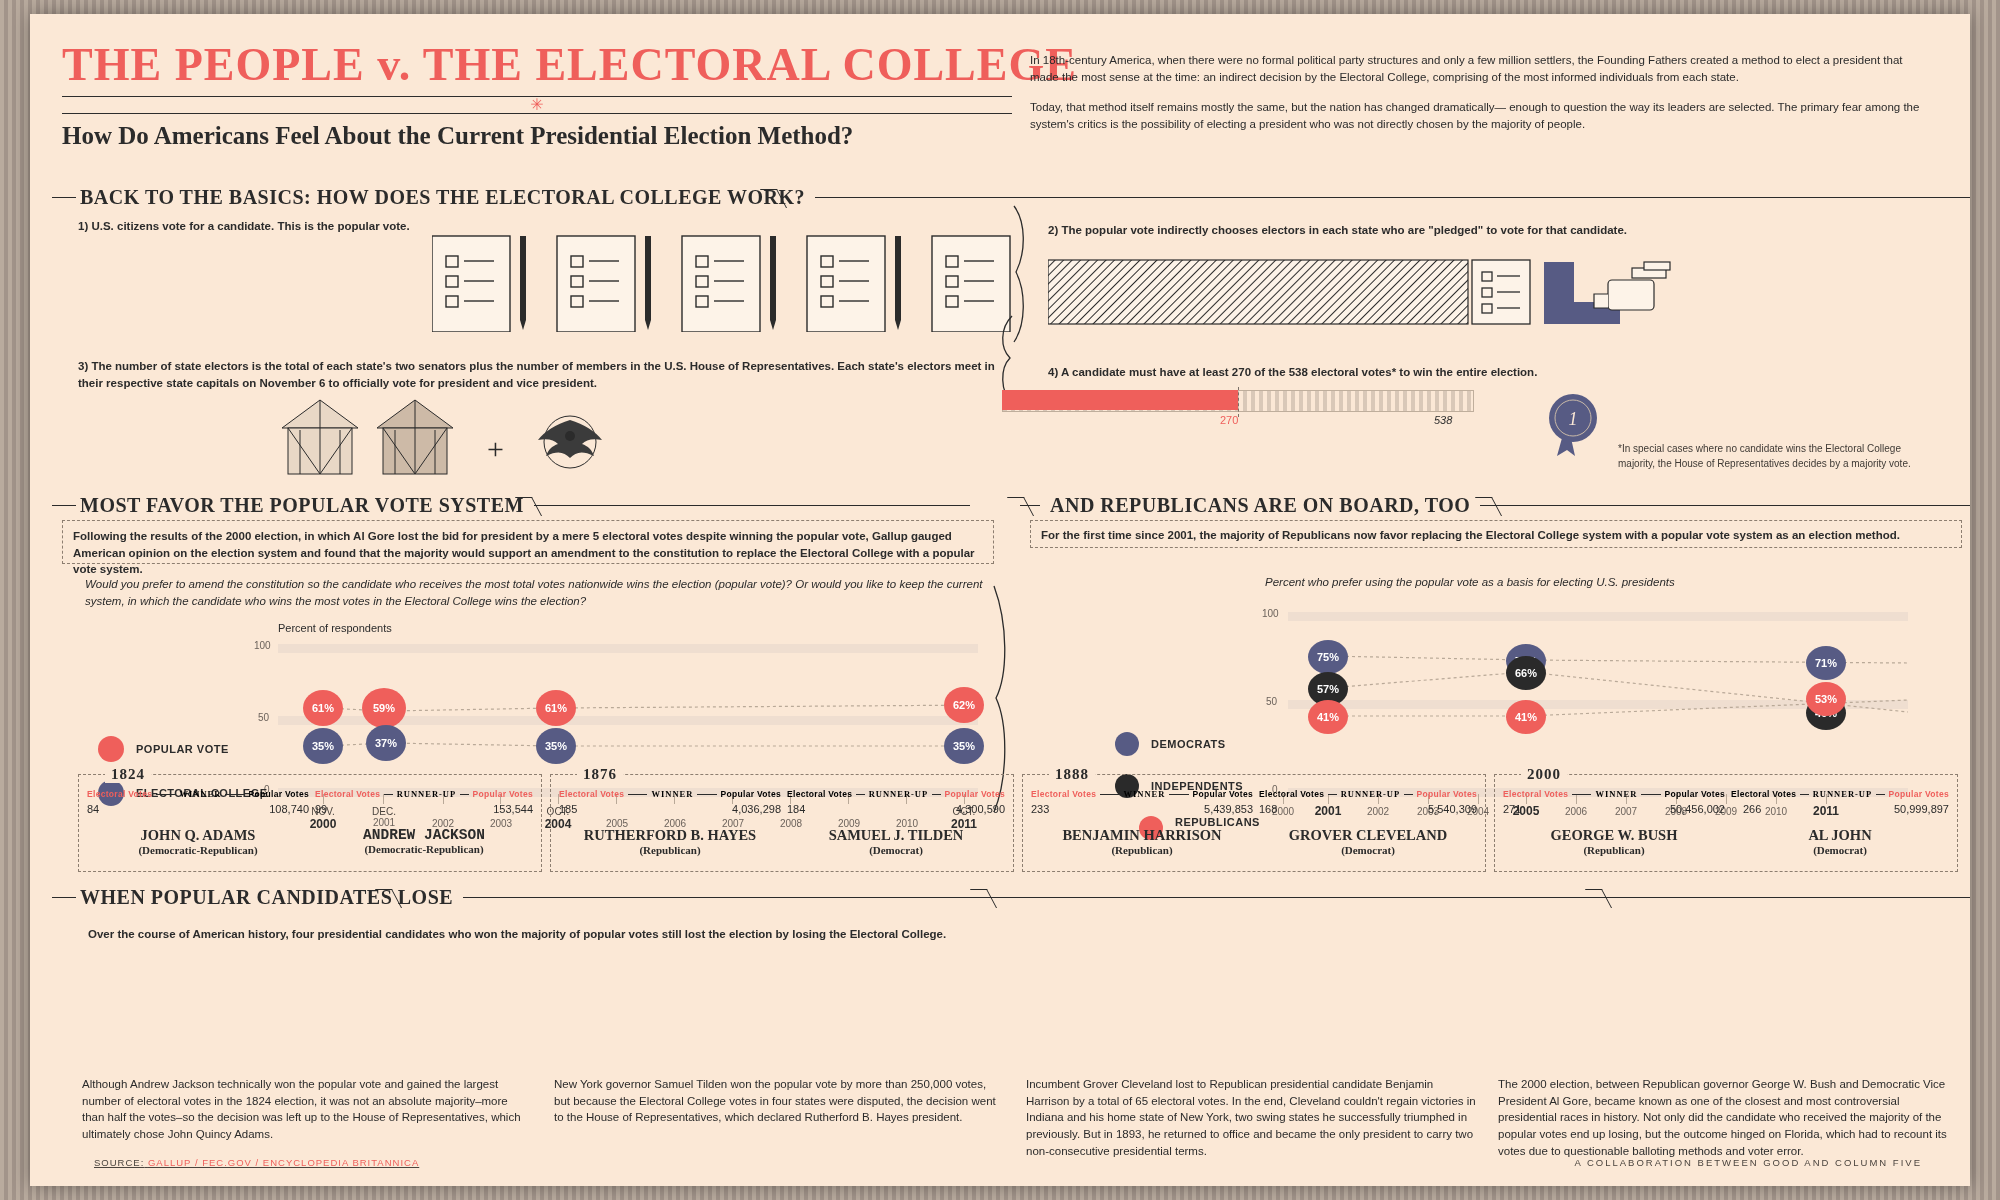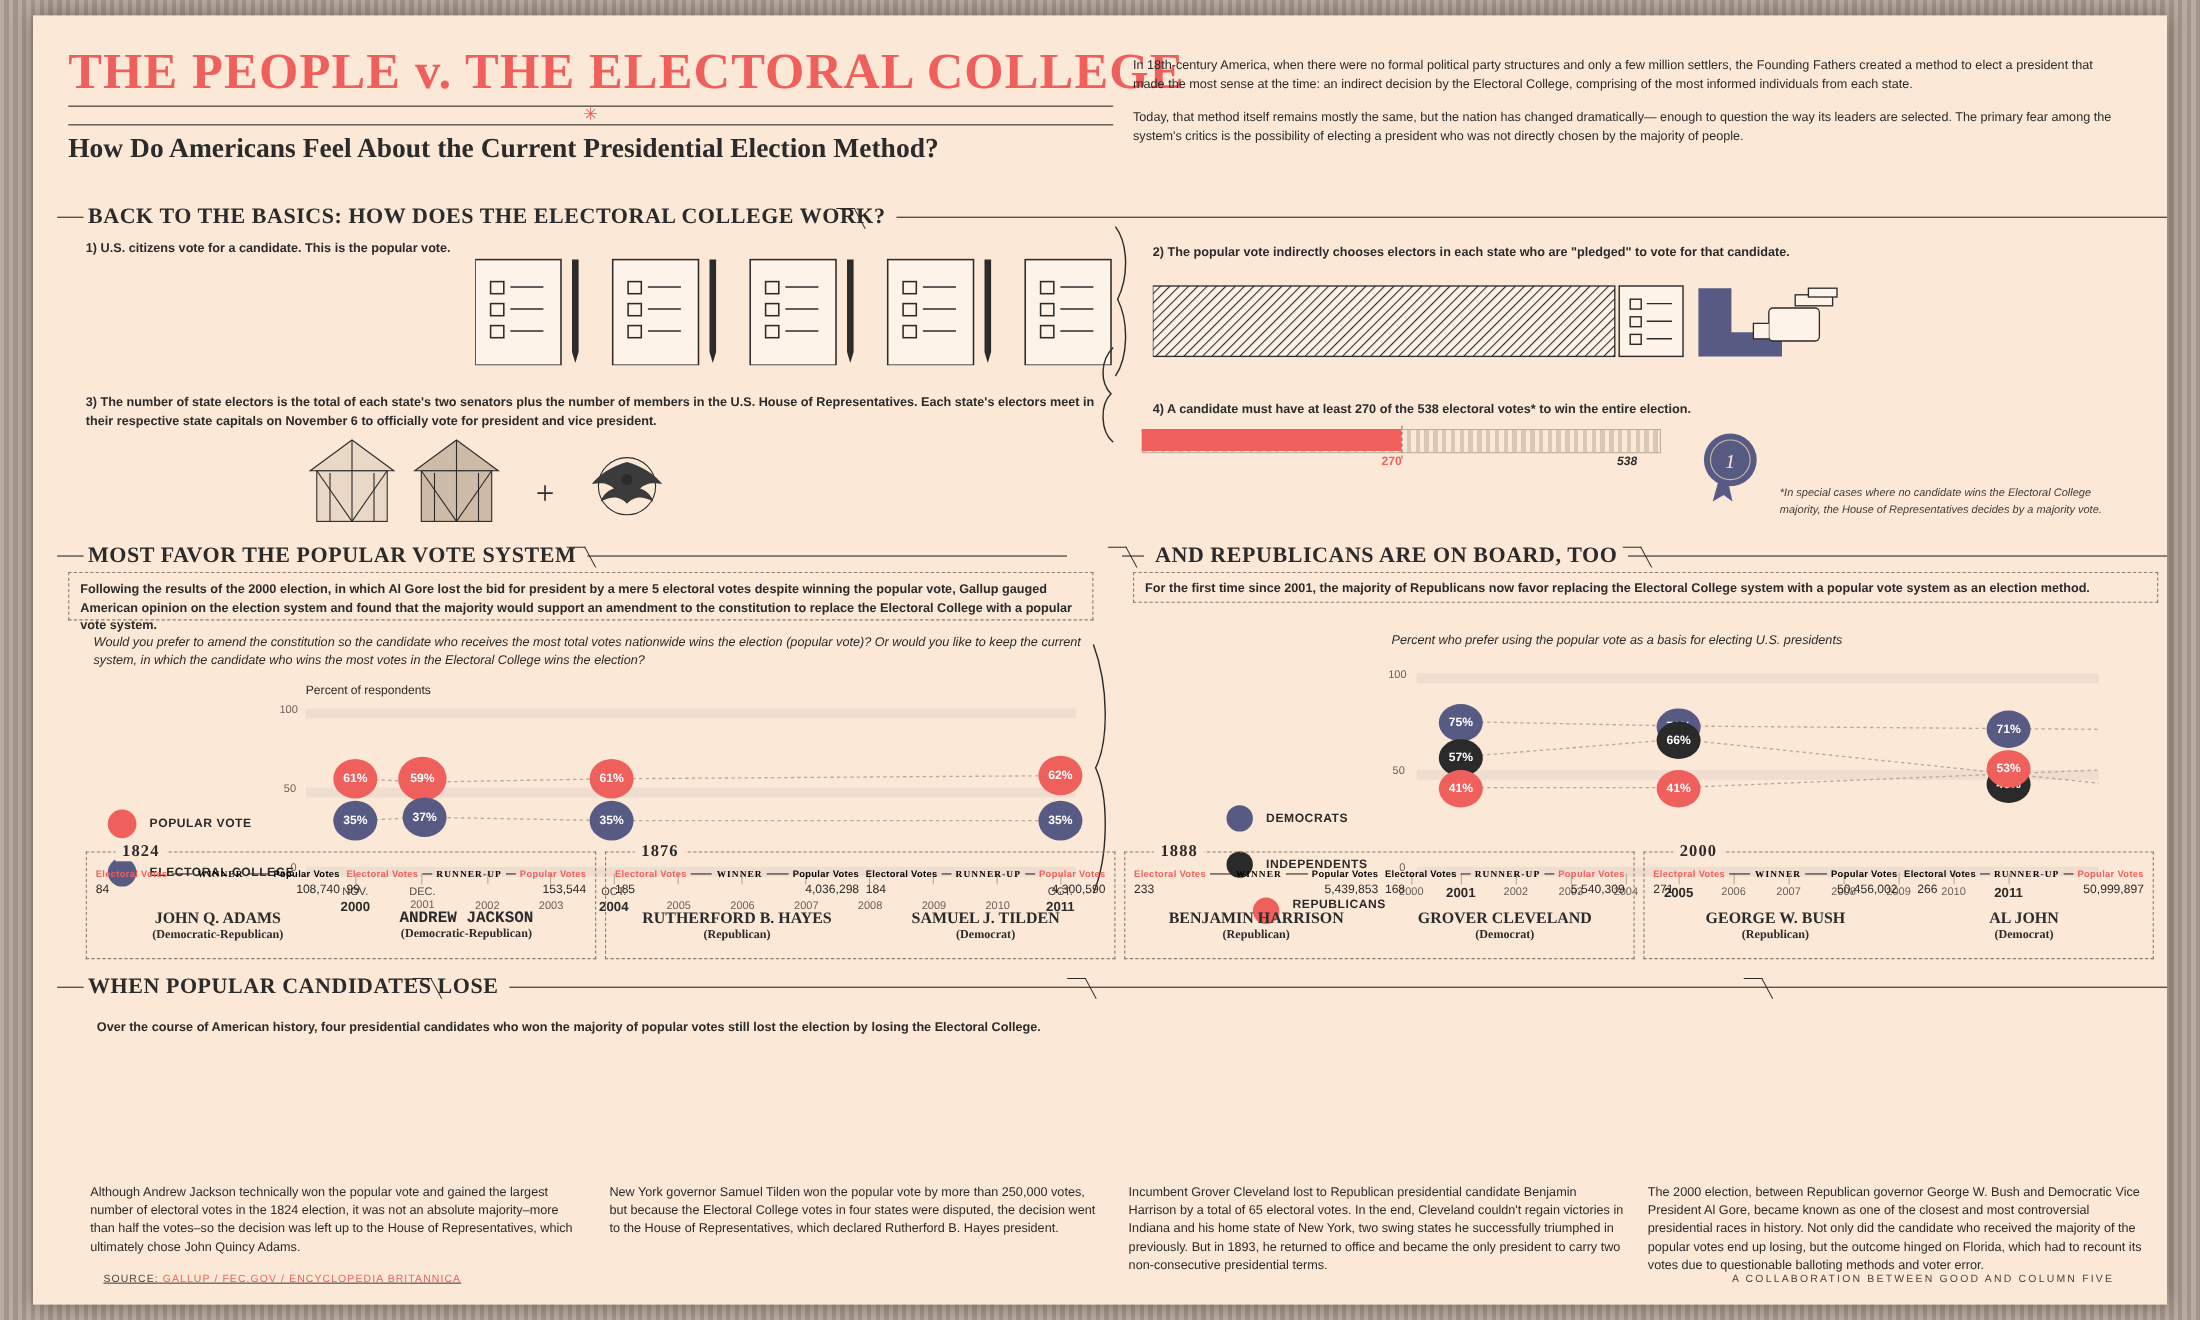--- a/index.html
+++ b/index.html
@@ -204,41 +204,41 @@
   <div style="position:absolute;left:500px;top:392px;">
     <svg width="80" height="70" viewBox="0 0 80 70">
       <circle cx="40" cy="36" r="26" fill="none" stroke="#2b2b2b" stroke-width="1"></circle>
       <path d="M40 14 c-14 4 -26 12 -32 20 c10 -2 16 0 20 4 c-6 2 -10 6 -12 12 c12 -6 18 -4 24 2 c6 -6 12 -8 24 -2 c-2 -6 -6 -10 -12 -12 c4 -4 10 -6 20 -4 c-6 -8 -18 -16 -32 -20z" fill="#3b3b3b"></path>
       <circle cx="40" cy="30" r="5" fill="#2b2b2b"></circle>
     </svg>
   </div>
 
   <div class="txt" style="position:absolute;left:1018px;top:350px;width:900px;font-weight:bold;">4) A candidate must have at least 270 of the 538 electoral votes* to win the entire election.</div>
 
-  <div style="position:absolute;left:1008px;top:376px;width:470px;font-weight:bold;">
+  <div style="position:absolute;left:972px;top:376px;width:470px;">
     <div style="position:relative;height:20px;">
       <div style="position:absolute;left:0;top:0;width:470px;height:20px;background:repeating-linear-gradient(90deg,#d9c8b8 0 4px,#fbe8d6 4px 8px);border:1px solid #bfae9c;"></div>
       <div style="position:absolute;left:0;top:0;width:236px;height:20px;background:#ef5f5b;"></div>
       <div style="position:absolute;left:236px;top:-3px;width:1px;height:30px;border-left:1px dashed #7a7068;"></div>
     </div>
     <div style="position:relative;height:16px;">
       <div style="position:absolute;left:218px;top:4px;font-size:11px;color:#ef5f5b;">270</div>
       <div style="position:absolute;left:432px;top:4px;font-size:11px;color:#2b2b2b;font-style:italic;">538</div>
     </div>
   </div>
 
   <div style="position:absolute;left:1512px;top:378px;">
     <svg width="62" height="66" viewBox="0 0 62 66">
       <circle cx="31" cy="26" r="24" fill="#575b84"></circle>
       <circle cx="31" cy="26" r="18" fill="none" stroke="#c9b9a8" stroke-width="1"></circle>
       <text x="31" y="33" text-anchor="middle" font-size="18" font-family="Liberation Serif, serif" font-style="italic" fill="#fbe8d6">1</text>
       <path d="M20 46 l-5 18 10 -6 8 6 -4 -18z" fill="#575b84"></path>
     </svg>
   </div>
-  <div style="position:absolute;left:1588px;top:428px;width:320px;font-size:10px;font-style:italic;line-height:1.45;color:#3f3a35;">*In special cases where no candidate wins the Electoral College majority, the House of Representatives decides by a majority vote.</div>
+  <div style="position:absolute;left:1588px;top:428px;width:320px;font-size:10px;line-height:1.45;color:#3f3a35;">*In special cases where no candidate wins the Electoral College majority, the House of Representatives decides by a majority vote.</div>
 
   <div style="position:absolute;left:0;top:480px;width:1940px;">
     <div style="position:absolute;left:0;top:11px;width:940px;height:1px;background:#2b2b2b;"></div>
     <div style="position:absolute;left:0;top:4px;width:22px;height:16px;background:#fbe8d6;"></div>
     <div style="position:absolute;left:46px;top:0;background:#fbe8d6;padding:0 10px 0 4px;">
       <span class="sec-title">MOST FAVOR THE POPULAR VOTE SYSTEM</span>
     </div>
     <div style="position:absolute;left:490px;top:3px;">
           <div class="chev"></div>
         </div>

